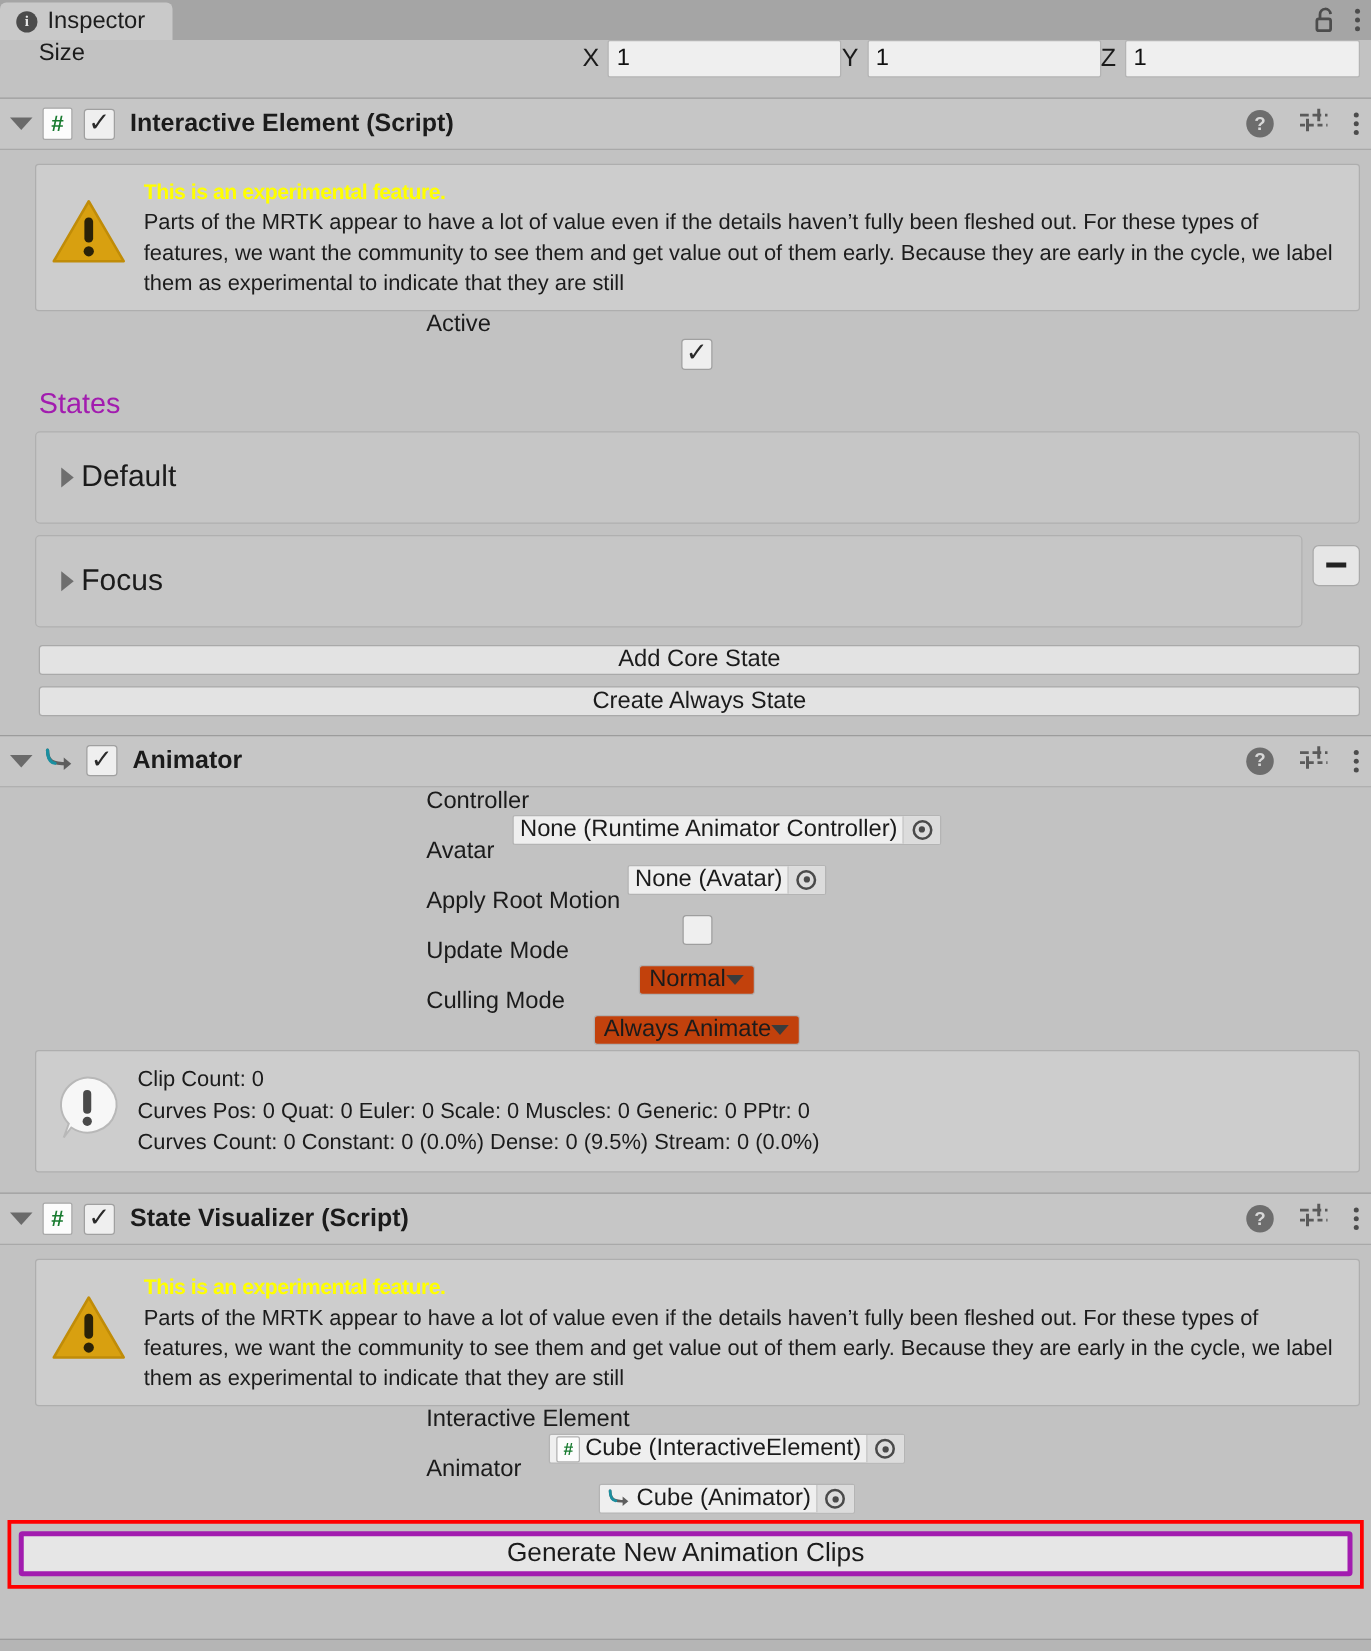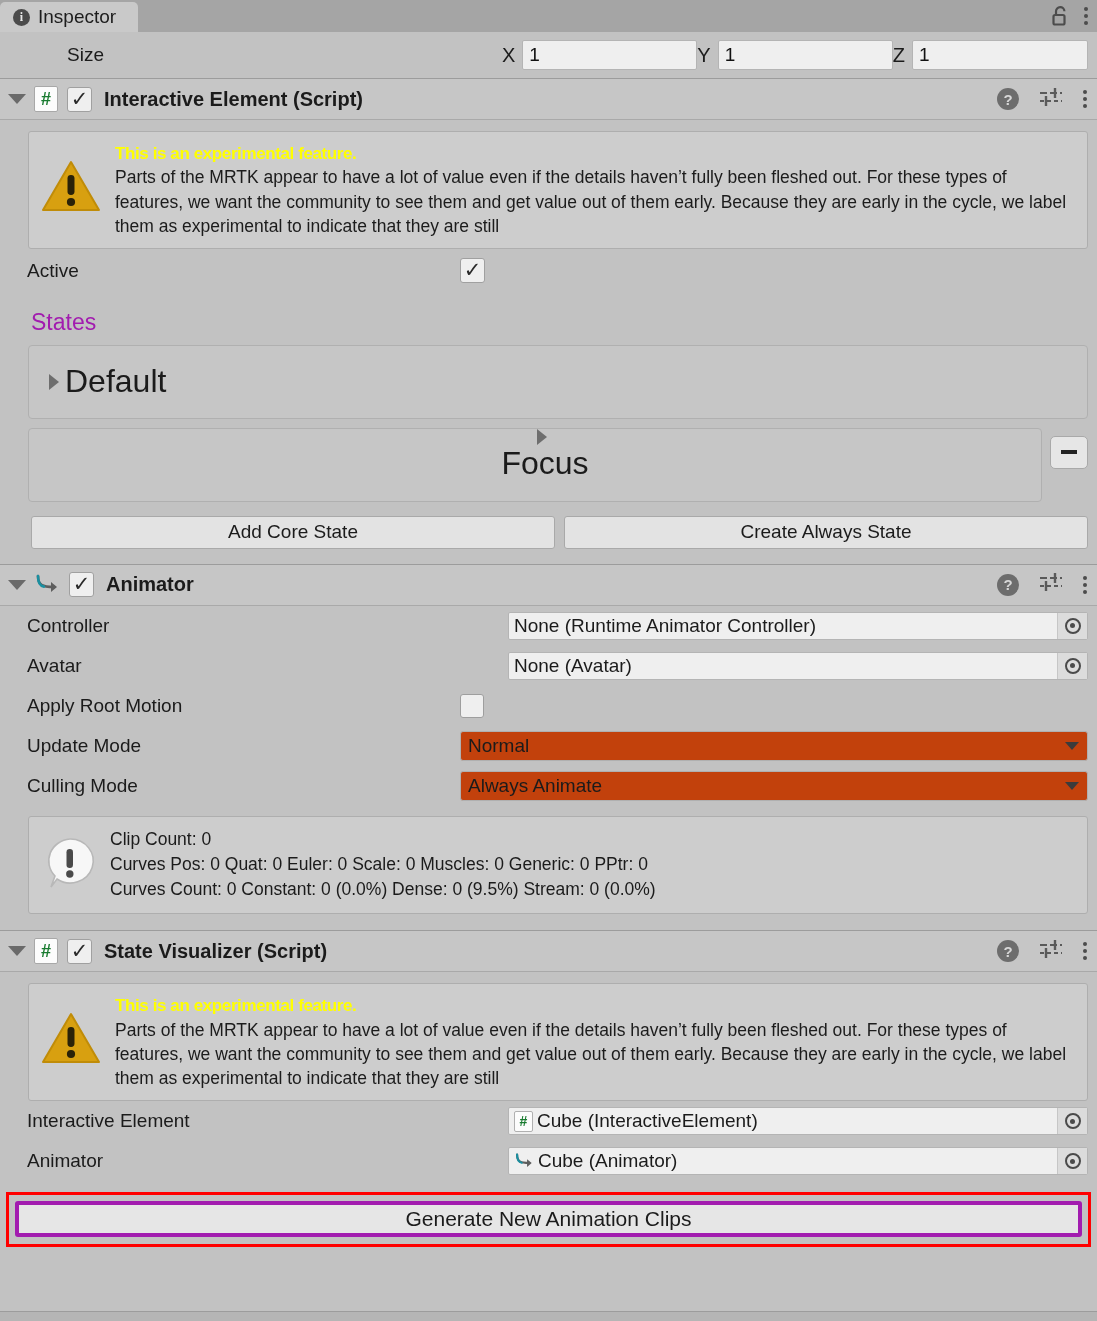--- a/index.html
+++ b/index.html
@@ -20,30 +20,30 @@
   .info-dot { width: 17px; height: 17px; border-radius: 50%; background: #4b4b4b;
               color: #e8e8e8; font-size: 12px; font-weight: bold; display: flex;
               align-items: center; justify-content: center; font-family: "Liberation Serif", serif; }
   .tabbar-right { margin-left: auto; display: flex; align-items: center;
                   gap: 14px; padding: 0 9px 5px 0; }
   .lock-icon svg { display: block; }
   .kebab { display: flex; flex-direction: column; gap: 3px; }
   .kebab i { width: 4px; height: 4px; border-radius: 50%; background: #4c4c4c; display:block; }
 
   
-  .row { display: flex; align-items: center; height: 40px; padding: 0 9px 0 27px; }
+  .row { display: flex; align-items: center; height: 40px; padding: 0 9px 0 27px; flex-direction: column; }
   .row .lbl { width: 433px; flex: none; font-size: 19px; }
 
   .field { background: #efefef; border: 1px solid #b4b4b4; border-radius: 2px;
            height: 26px; display: flex; align-items: center; padding: 0 6px;
            font-size: 19px; color: #111; }
 
   
-  .size-row { height: 46px; display: flex; align-items: center; padding: 0 9px 0 31px;
-              background: #c2c2c2; margin-left: 36px; }
+  .size-row { height: 46px; display: flex; align-items: flex-start; padding: 0 9px 0 31px;
+              background: #c2c2c2; }
   .size-row .lbl { width: 435px; flex: none; }
   .axis { display: flex; align-items: center; gap: 7px; flex: 1; }
   .axis span { font-size: 20px; }
   .axis .field { flex: 1; height: 30px; }
 
   
   .comp-header { height: 42px; background: #c6c6c6; display: flex; align-items: center;
                  padding: 0 10px 0 8px; border-top: 1px solid #9c9c9c;
                  border-bottom: 1px solid #a9a9a9; }
   .foldout { width: 0; height: 0; border-left: 9px solid transparent;
@@ -81,33 +81,33 @@
   .infobox { margin: 10px 9px 0 28px; background: #cdcdcd; border: 1px solid #aeaeae;
              border-radius: 3px; display: flex; align-items: center; gap: 13px;
              padding: 10px 10px 12px 14px; }
   .info-text { line-height: 1.42; font-size: 17.5px; }
 
   
   .states-label { font-size: 23px; color: #a21caf; padding: 16px 0 0 31px; }
   .state-panel { margin: 9px 9px 0 28px; background: #c6c6c6; border: 1px solid #b0b0b0;
                  border-radius: 4px; height: 74px; display: flex; align-items: center;
                  padding-left: 20px; }
-  .state-panel.with-btn { margin-right: 0; flex-direction: column; }
+  .state-panel.with-btn { margin-right: 0; }
   .state-arrow { width: 0; height: 0; border-left: 10px solid #6e6e6e;
                  border-top: 8px solid transparent; border-bottom: 8px solid transparent;
                  margin-right: 6px; }
-  .state-name { font-size: 32px; }
+  .state-name { font-size: 24px; }
   .focus-wrap { display: flex; align-items: flex-start; }
   .focus-wrap .state-panel { flex: 1; }
   .minus-btn { width: 38px; height: 33px; margin: 17px 9px 0 8px; background: #e6e6e6;
                border: 1px solid #a9a9a9; border-radius: 5px; display: flex;
                align-items: center; justify-content: center; flex: none; }
   .minus-btn i { width: 16px; height: 4px; background: #222; display: block; }
 
-  .btn-row { display: flex; gap: 9px; padding: 14px 9px 13px 31px; }
+  .btn-row { display: flex; gap: 9px; padding: 14px 9px 13px 31px; flex-direction: column; }
   .btn { flex: 1; height: 33px; background: #e3e3e3; border: 1px solid #a9a9a9;
          border-radius: 3px; display: flex; align-items: center; justify-content: center;
          font-size: 19px; color: #1b1b1b; }
 
   
   .objfield { flex: 1; height: 28px; background: #efefef; border: 1px solid #b4b4b4;
               border-radius: 2px; display: flex; align-items: center; padding-left: 5px;
               font-size: 19px; position: relative; gap: 4px; margin-left: 48px; }
   .objfield .picker { margin-left: auto; width: 30px; height: 100%; background: #dcdcdc;
                       border-left: 1px solid #c6c6c6; display: flex; align-items: center;

